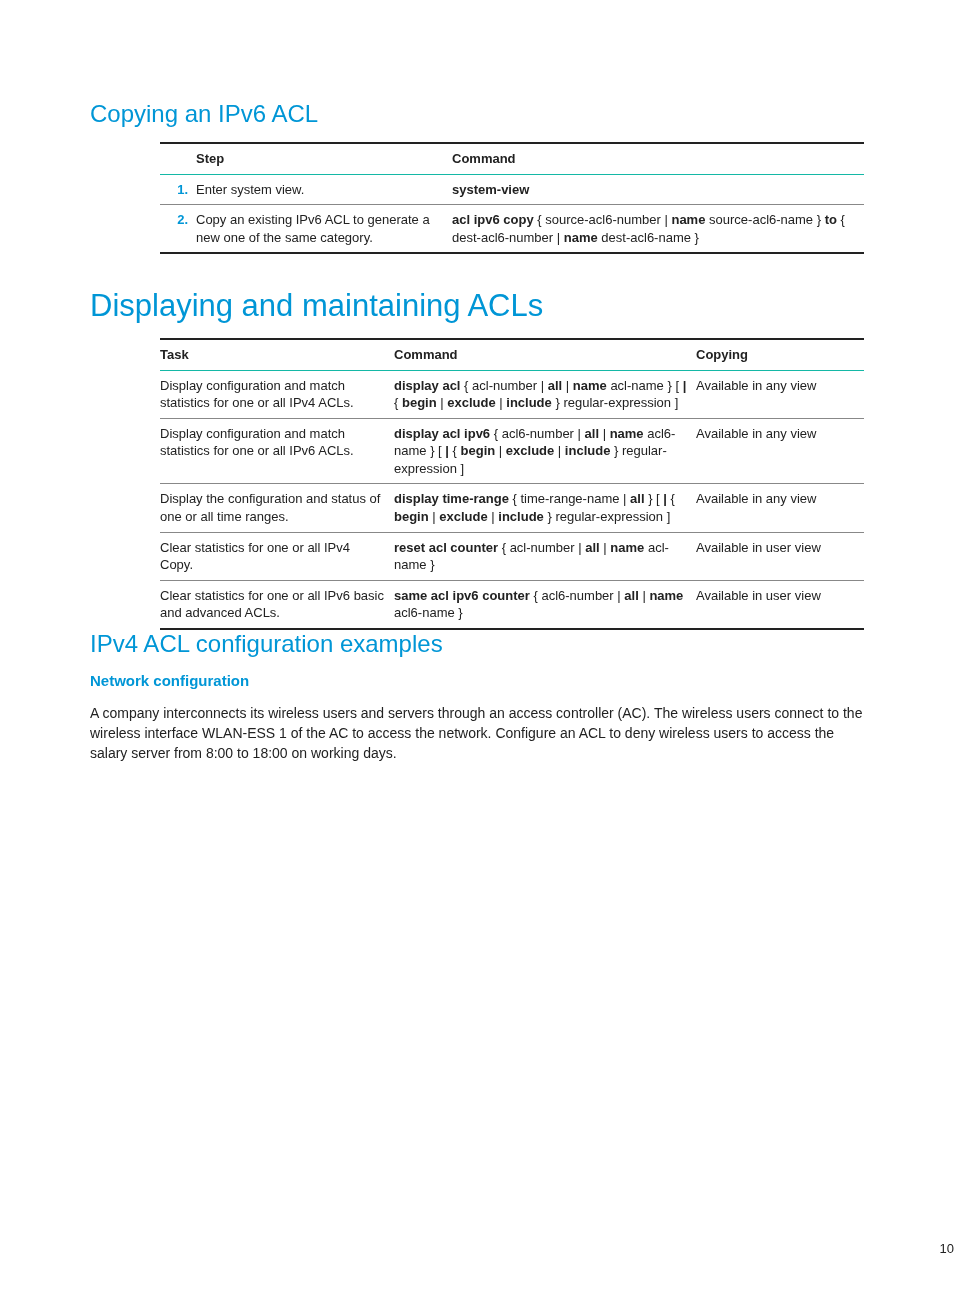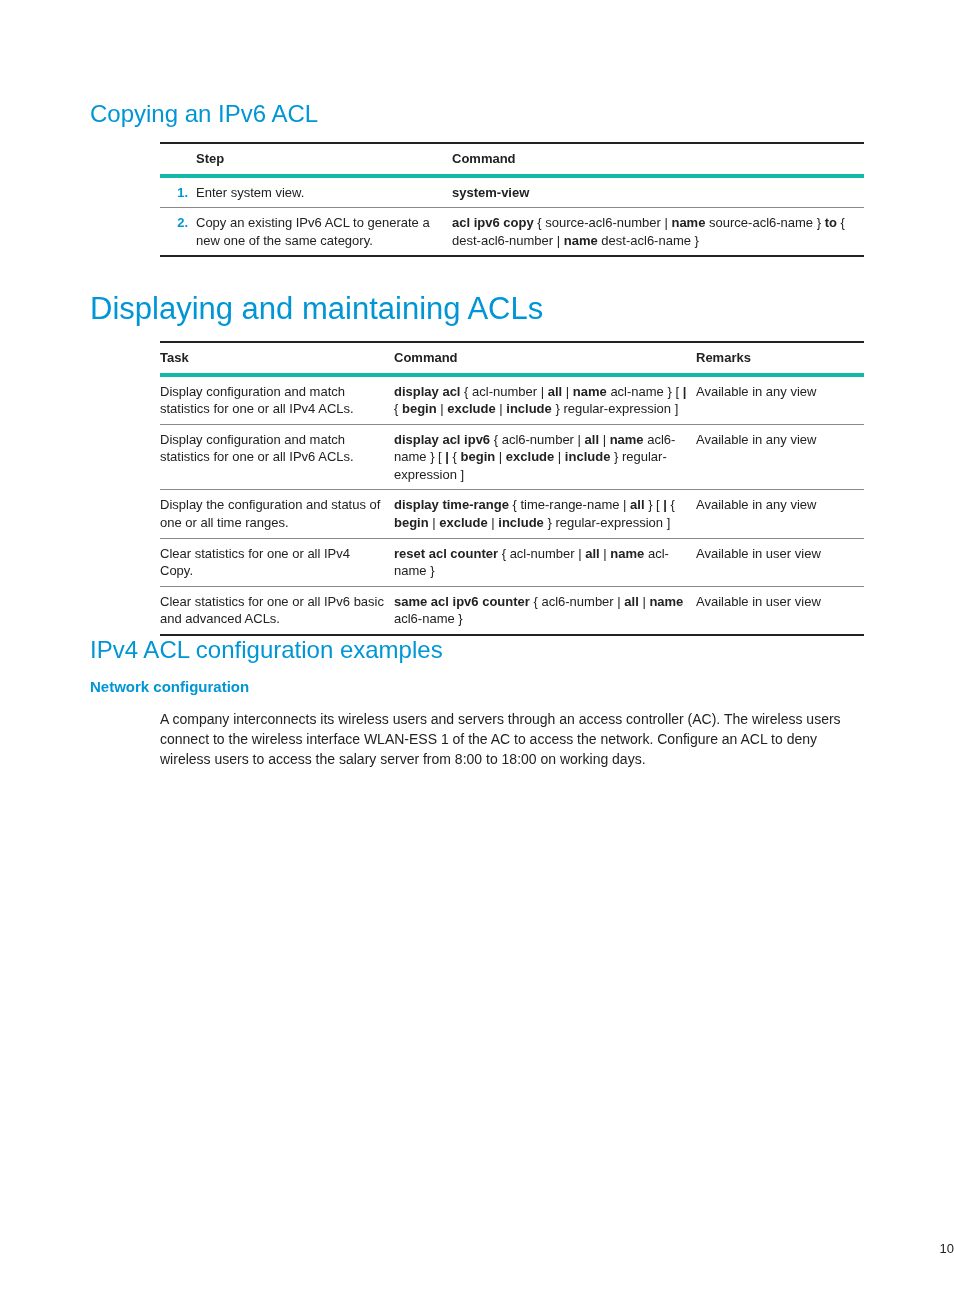--- a/index.html
+++ b/index.html
@@ -44,21 +44,21 @@
     width: 704px;
     border-collapse: collapse;
     font-size: 13px;
     line-height: 1.35;
   }
   .tbl th {
     text-align: left;
     font-weight: 700;
     padding: 6px 8px 6px 0;
     border-top: 2px solid #222;
-    border-bottom: 4px solid #14b8a6;
+    border-bottom: 1px solid #14b8a6;
   }
   .tbl td {
     padding: 6px 8px 6px 0;
     vertical-align: top;
     border-bottom: 1px solid #888;
   }
   .tbl tr:last-child td {
     border-bottom: 2px solid #222;
   }
   .col-num {
@@ -69,21 +69,20 @@
     padding-right: 8px;
   }
   .col-step { width: 248px; }
   .col-cmd1 { }
   .col-task { width: 226px; }
   .col-cmd2 { width: 294px; }
   .col-rem { }
   .b { font-weight: 700; }
   .i { }
   .body-text {
-    margin-left: 70px;
     font-size: 14px;
     line-height: 1.45;
     font-weight: 400;
   }
   .pgnum {
     position: absolute;
     bottom: 40px;
     left: 0;
     width: 100%;
     text-align: right;
@@ -119,21 +118,21 @@
       </tbody>
   </table>
 
   <h1 class="main-title">Displaying and maintaining ACLs</h1>
 
   <table class="tbl">
     <thead>
       <tr>
         <th class="col-task">Task</th>
         <th class="col-cmd2">Command</th>
-        <th class="col-rem">Remarks</th>
+        <th class="col-rem">Copying</th>
       </tr>
     </thead>
     <tbody id="displaying-body">
         <tr>
           <td class="col-task">Display configuration and match statistics for one or all IPv4 ACLs.</td>
           <td class="col-cmd2"><span class="b">display acl</span><span> { </span><span class="i">acl-number</span><span> | </span><span class="b">all</span><span> | </span><span class="b">name</span><span> </span><span class="i">acl-name</span><span> } [ </span><span class="b">|</span><span> { </span><span class="b">begin</span><span> | </span><span class="b">exclude</span><span> | </span><span class="b">include</span><span> } </span><span class="i">regular-expression</span><span> ]</span></td>
           <td class="col-rem">Available in any view</td>
         </tr>
         <tr>
           <td class="col-task">Display configuration and match statistics for one or all IPv6 ACLs.</td>

